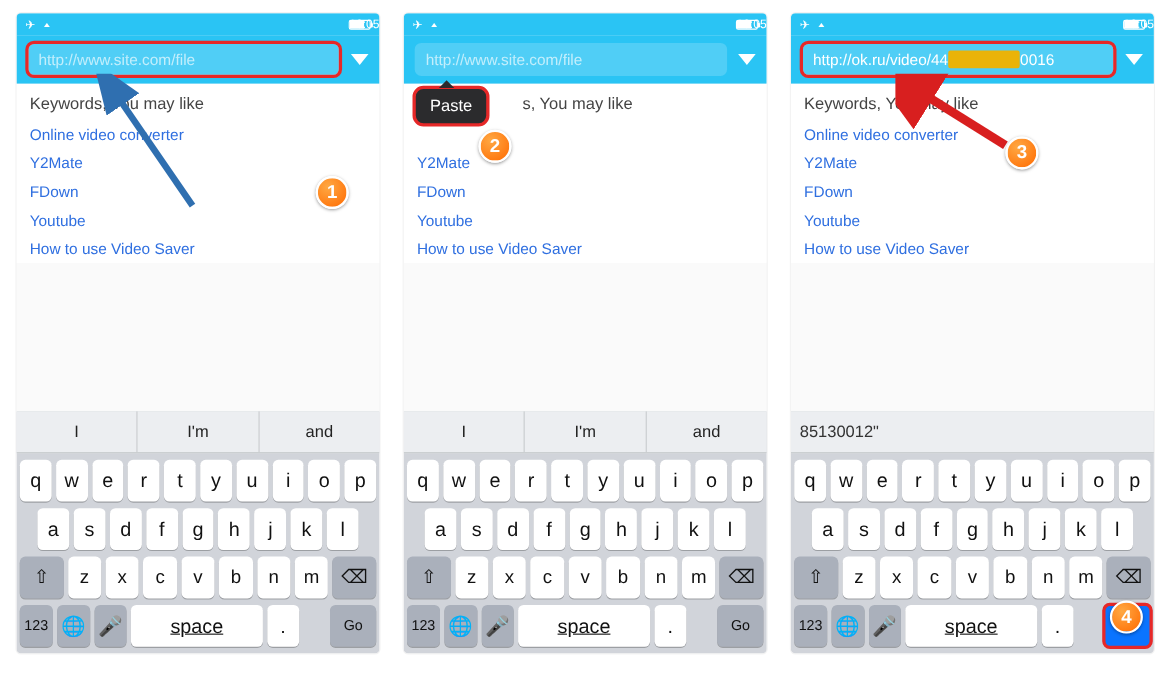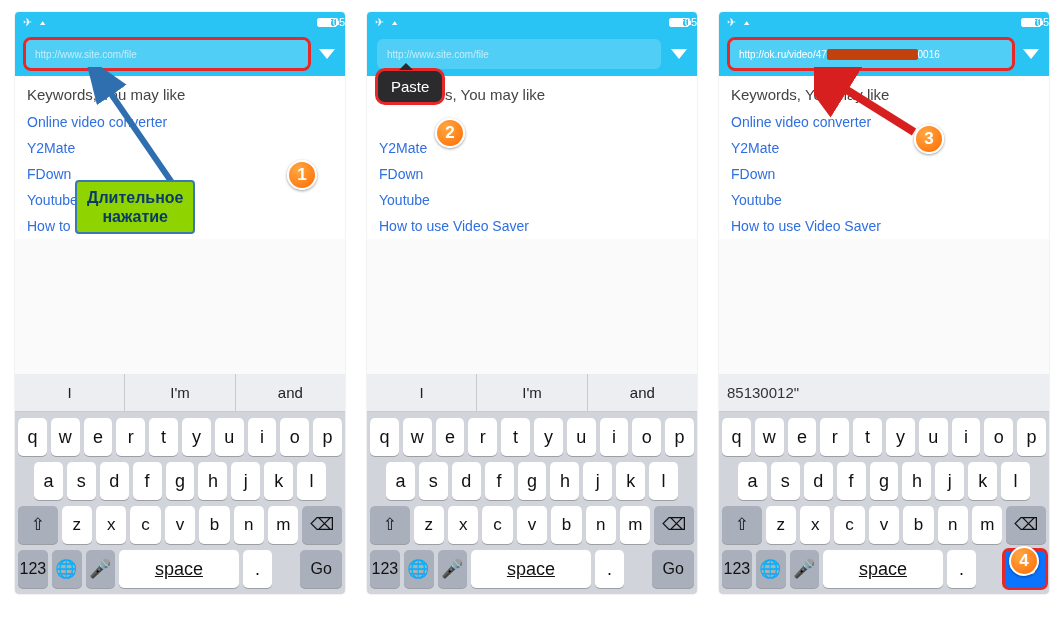--- a/index.html
+++ b/index.html
@@ -55,21 +55,21 @@
       position:relative;
     }
     .urlfield {
       flex:1;
       height:30px;
       border-radius:6px;
       background: rgba(255,255,255,.18);
       color:#fff;
       display:flex; align-items:center;
       padding:0 10px;
-      font-size:10px;
+      font-size:14px;
       white-space:nowrap;
       overflow:hidden;
     }
     .urlfield.placeholder { color: rgba(255,255,255,.65); }
     .urlfield.highlight {
       outline: 3px solid #e62828;
       outline-offset:-1px;
       box-shadow: inset 0 0 0 1px rgba(255,255,255,.6);
     }
     .tri {
@@ -110,21 +110,21 @@
     .key.wide{flex:1.4;margin-left:24px;}
     .krow.mid{padding:0 16px;}
     .krow.bot1 .key{font-size:17px;}
     .key.shift, .key.bksp{flex:1.3; font-size:16px;}
     .key.space{flex:4;text-decoration:underline;}
     .key.go{background:#aab0bb;color:#111;}
     .key.go.active{
       background:#0a74ff;color:#fff;
       outline:3px solid #e62828; outline-offset:-1px;
     }
-    .key.small{font-size:16px;}
+    .key.small{font-size:13px;}
     .key.globe::before{content:"\1F310";}
     .key.mic::before{content:"\1F3A4";}
     .key.bksp::before{content:"\232B";}
     .key.shift::before{content:"\21E7";}
 
     
     .badge{
       position:absolute; width:30px;height:30px;border-radius:50%;
       background:radial-gradient(circle at 35% 30%, #ffa843, #ff6a00);
       border:2px solid #fff; box-shadow:0 1px 3px rgba(0,0,0,.4);
@@ -136,33 +136,33 @@
       position:absolute; background:#8fd400; color:#0a3a6a;
       border:2px solid #3a78b5; border-radius:4px;
       padding:6px 10px; font-weight:700; font-size:16px; text-align:center;
       line-height:1.2; z-index:15;
     }
     .arrow-blue{
       position:absolute; z-index:14;
     }
     .arrow-red{ position:absolute; z-index:14; }
     .paste-pop{
-      position:absolute; top:58px; left:10px;
+      position:absolute; top:68px; left:10px;
       background:#2b2b2d; color:#fff; font-size:15px;
       padding:8px 14px; border-radius:8px;
       outline:3px solid #e62828; outline-offset:-1px;
       z-index:16;
     }
     .paste-pop::before{
       content:""; position:absolute; top:-7px; left:22px;
       border-left:7px solid transparent; border-right:7px solid transparent;
       border-bottom:7px solid #2b2b2d;
     }
     .obf{
-      display:inline-block; background:#c2410c; color:transparent; border-radius:2px;padding-left:44px;
+      display:inline-block; background:#eab308; color:transparent; border-radius:2px;
     }
   </style>
 </head>
 <body>
 
 <div class="row">
 
   <div class="phone">
     <div class="status">
       <div class="left">
@@ -190,22 +190,20 @@
     </div>
 
     <svg class="arrow-blue" style="left:70px;top:55px;" width="120" height="130">
       <defs>
           <marker id="ah1" markerWidth="10" markerHeight="10" refX="2" refY="3" orient="auto">
             <path d="M0,0 L0,6 L8,3 z" fill="#2f6fb0"></path>
           </marker>
         </defs>
       <line x1="90" y1="120" x2="20" y2="18" stroke="#2f6fb0" stroke-width="6" marker-end="url(#ah1)"></line>
     </svg>
-    <div class="anno" style="left:60px;top:168px;white-space:pre;">Длительное
-нажатие</div>
     <div class="badge" style="right:28px;top:148px;">1</div>
 
     <div class="kb">
       <div class="sugg">
         <span>I</span>
         <span>I'm</span>
         <span>and</span>
       </div>
       <div class="krow">
         <div class="key">q</div>
@@ -263,21 +261,21 @@
           <div class="batt">
             <i></i>
           </div>
         </div>
     </div>
     <div class="urlbar">
       <div class="urlfield placeholder">http://www.site.com/file</div>
       <div class="tri"></div>
     </div>
     <div class="content">
-      <div class="keywords" style="padding-left:66px;">s, You may like</div>
+      <div class="keywords" style="padding-left:96px;">s, You may like</div>
       <a class="link" style="visibility:hidden;">x</a>
       <a class="link">Y2Mate</a>
       <a class="link">FDown</a>
       <a class="link">Youtube</a>
       <a class="link">How to use Video Saver</a>
     </div>
 
     <div class="paste-pop">Paste</div>
     <div class="badge" style="left:68px;top:106px;">2</div>
 
@@ -340,21 +338,21 @@
         </div>
       <div class="center">16:05</div>
       <div class="right">
           <div class="batt">
             <i></i>
           </div>
         </div>
     </div>
     <div class="urlbar">
       <div class="urlfield highlight">
-        <span>http://ok.ru/video/47</span>
+        <span>http://ok.ru/video/44</span>
           <span class="obf">XXXXXXX</span>
           <span>0016</span>
       </div>
       <div class="tri"></div>
     </div>
     <div class="content">
       <div class="keywords">Keywords, You may like</div>
       <a class="link">Online video converter</a>
       <a class="link">Y2Mate</a>
       <a class="link">FDown</a>

